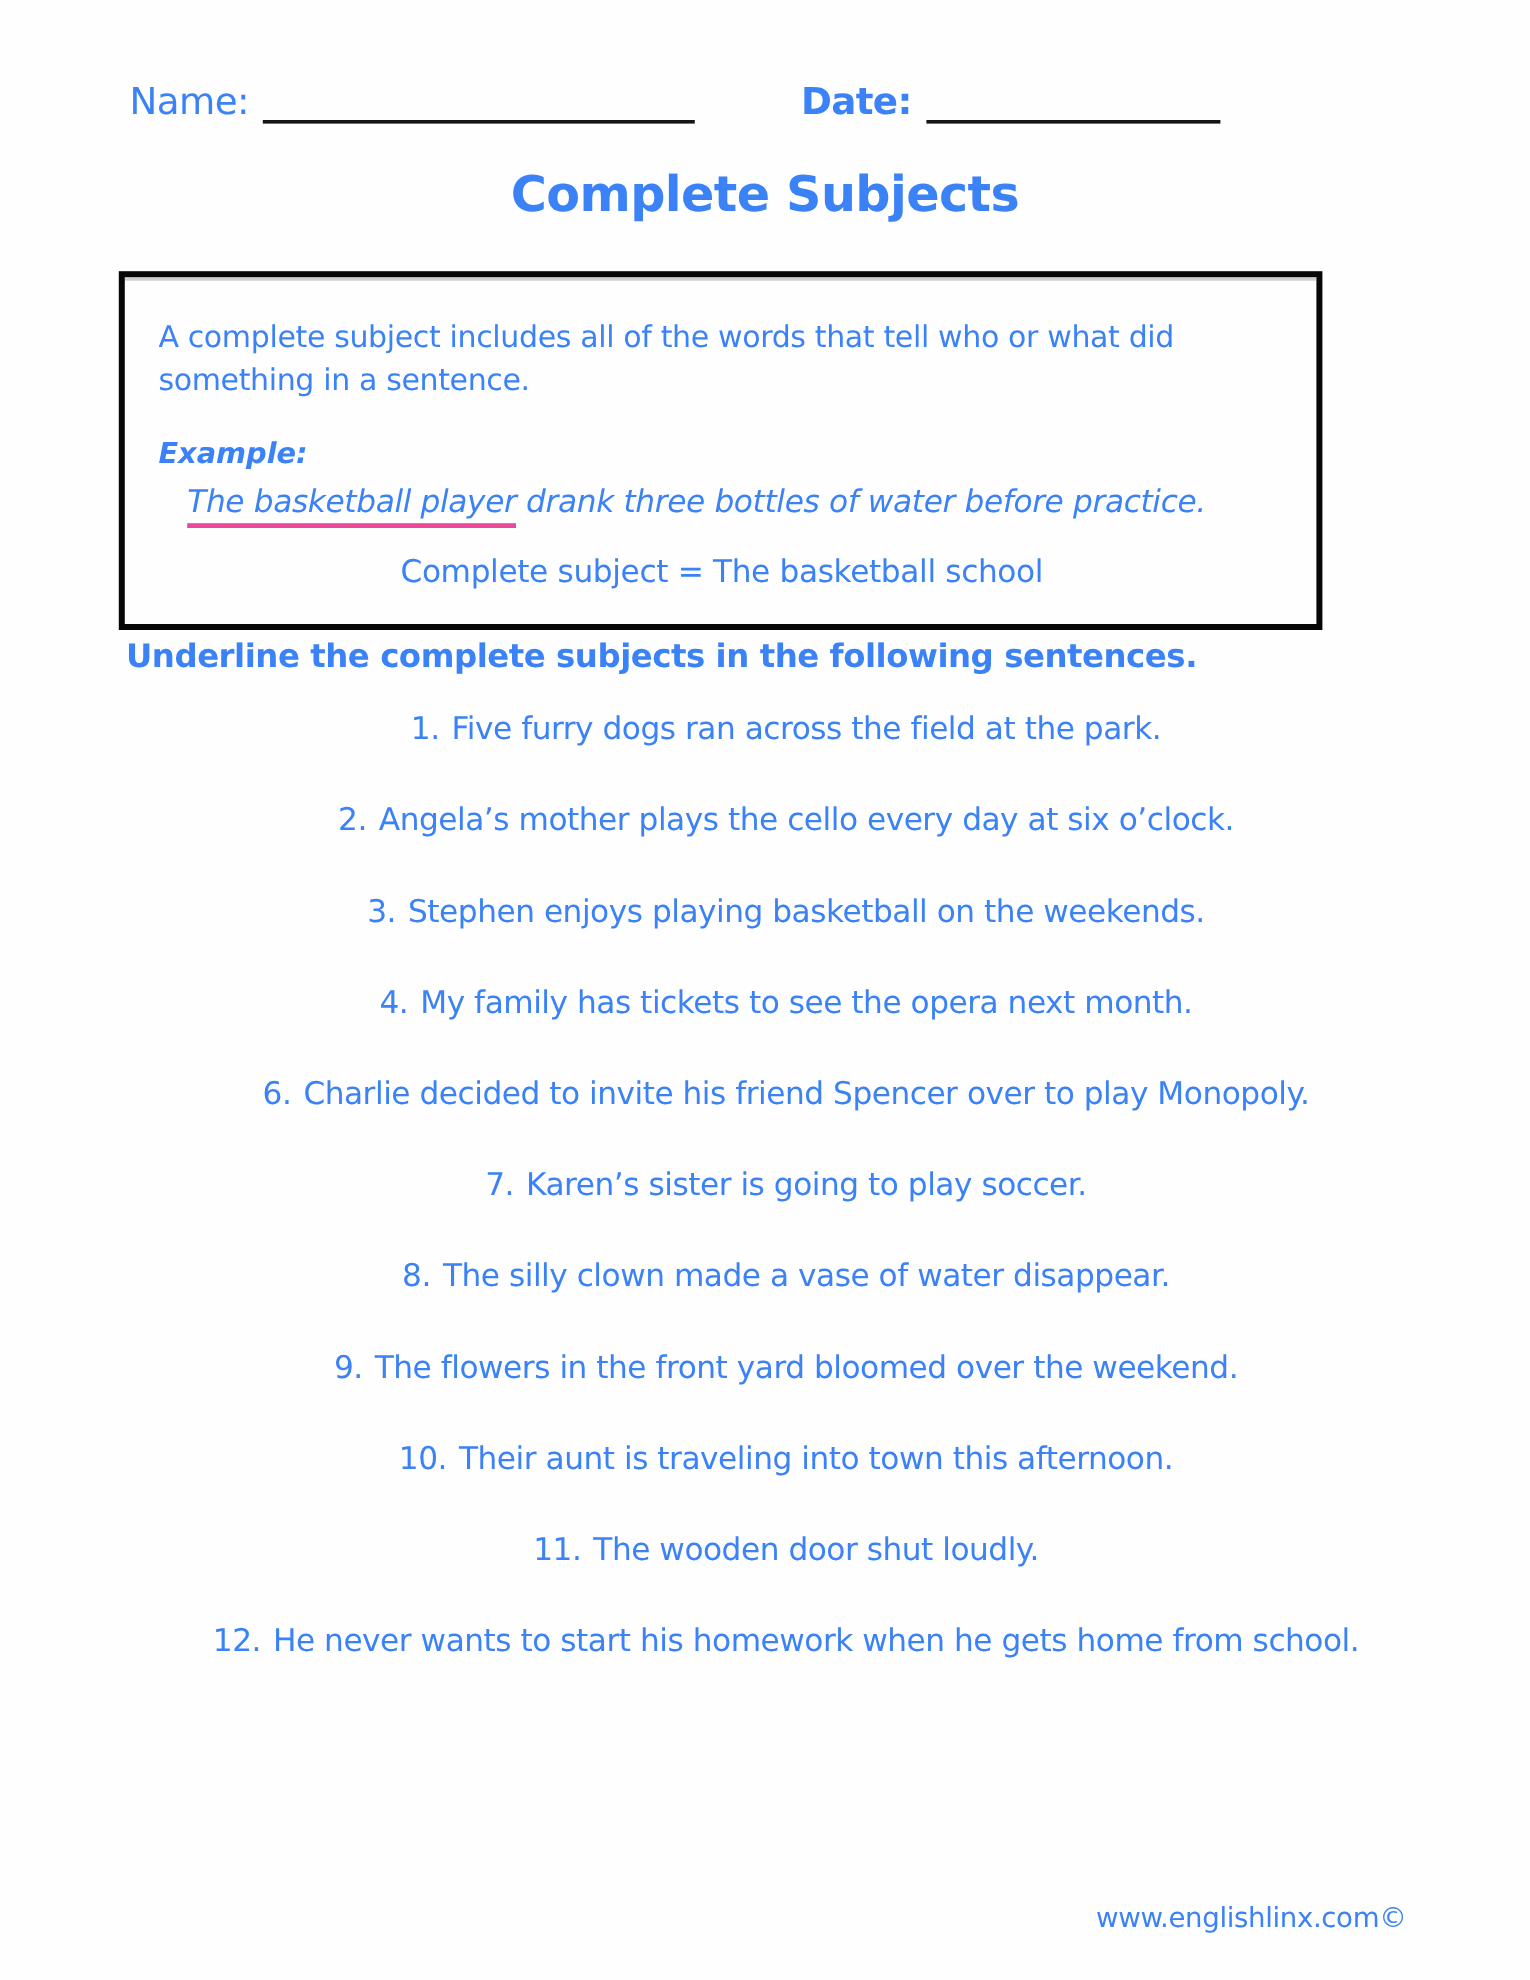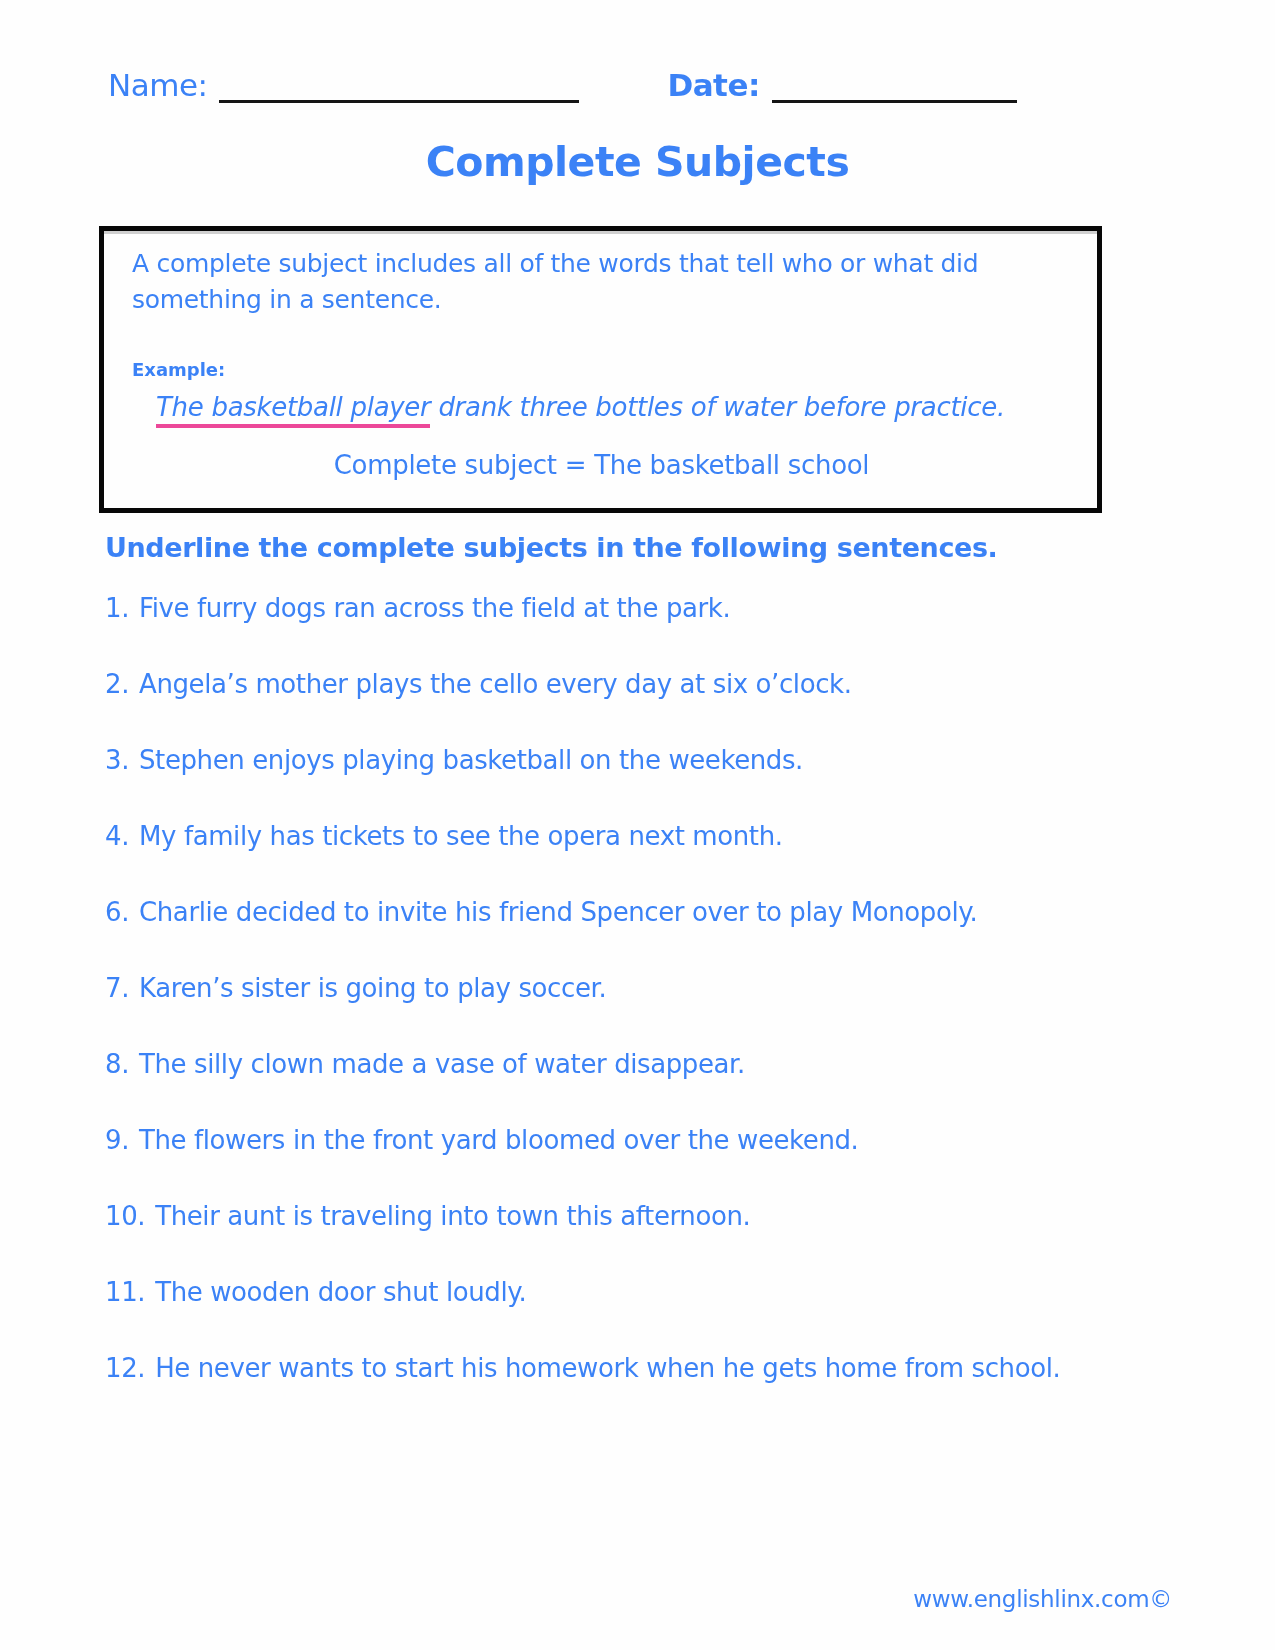--- a/index.html
+++ b/index.html
@@ -52,32 +52,33 @@
 
   
   .def-box {
     position: absolute;
     top: 226px;
     left: 99px;
     width: 1003px;
     box-sizing: border-box;
     border: 5px solid #070707;
     box-shadow: inset 0 3px 0 rgba(0,0,0,0.18);
-    padding: 15px 26px 28px 28px;
+    padding: 32px 26px 28px 28px;
     background: #fefefe;
   }
   .def-text {
     font-size: 25px;
     line-height: 1.45;
     letter-spacing: -0.3px;
   }
   .example-label {
-    margin-top: 40px;
-    font-size: 18px;
+    margin-top: 28px;
+    font-size: 24px;
     font-weight: bold;
+    font-style: italic;
   }
   .example-line {
     margin-top: 12px;
     padding-left: 24px;
     font-size: 26px;
     font-style: italic;
     letter-spacing: -0.3px;
   }
   .example-subject {
     border-bottom: 4px solid #ec4899;
@@ -107,20 +108,21 @@
     top: 592px;
     left: 105px;
     width: 1100px;
   }
   .sentence {
     margin-bottom: 43px;
     font-size: 26px;
     line-height: 33px;
     letter-spacing: -0.4px;
     white-space: nowrap;
+    text-align: center;
   }
   .s-num { margin-right: 10px; }
 
   
   .footer-credit {
     position: absolute;
     right: 103px;
     bottom: 38px;
     font-size: 23px;
     letter-spacing: -0.3px;

